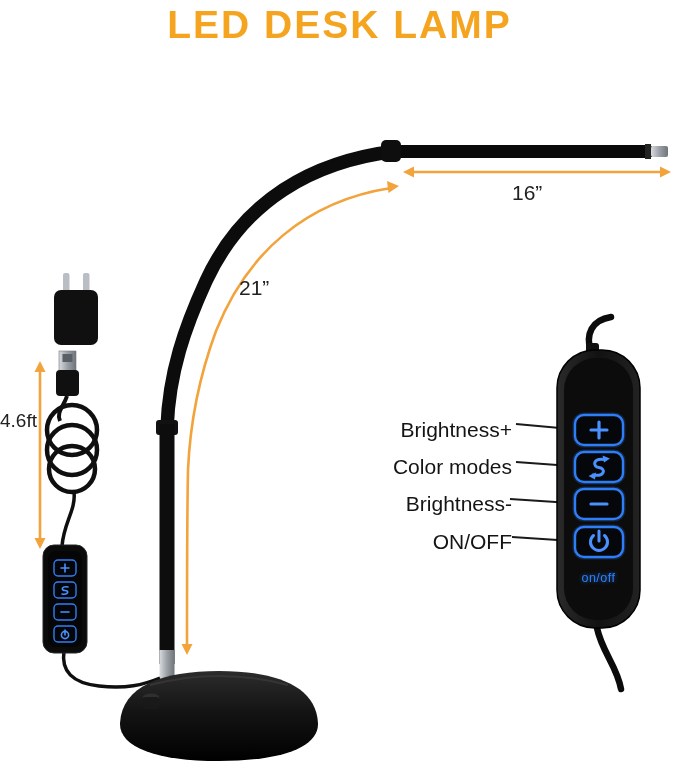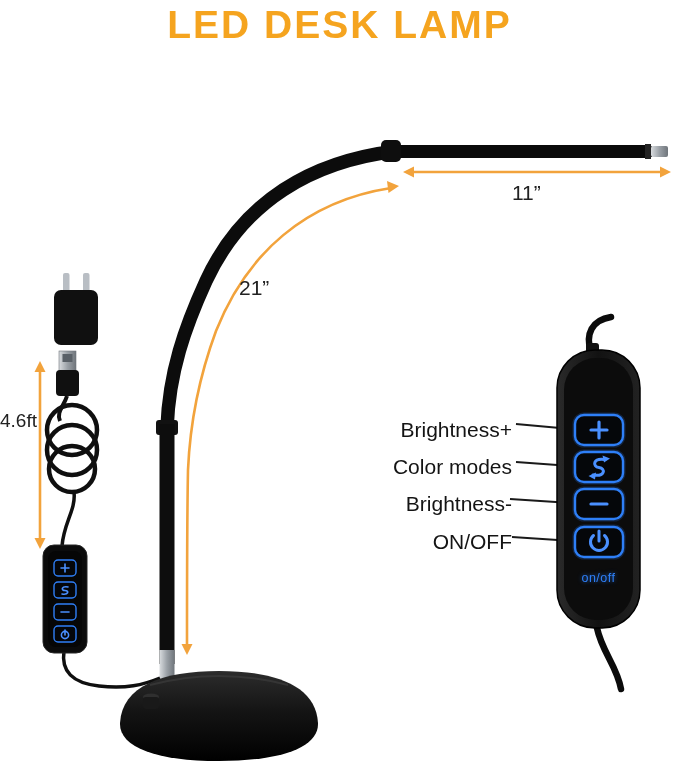--- a/index.html
+++ b/index.html
@@ -175,21 +175,21 @@
       </g>
       <g stroke="#4a90ff" stroke-width="3" stroke-linecap="round" fill="none">
         <path d="M 593.5 535.5 A 8.5 8.5 0 1 0 604.5 535.5"></path>
         <path d="M 599 531 V 541"></path>
       </g>
     </g>
   </svg>
 
   <div class="abs title">LED DESK LAMP</div>
 
-  <div class="abs dim dim-11">11”</div>
+  <div class="abs dim dim-11">16”</div>
   <div class="abs dim dim-24">21”</div>
   <div class="abs dim dim-cable">4.6ft</div>
 
   <div class="abs ctl-label lbl-1">Brightness+</div>
   <div class="abs ctl-label lbl-3">Brightness-</div>
   <div class="abs ctl-label lbl-2">Color modes</div>
   <div class="abs ctl-label lbl-4">ON/OFF</div>
 
   <div class="abs onoff">on/off</div>
 </div>

